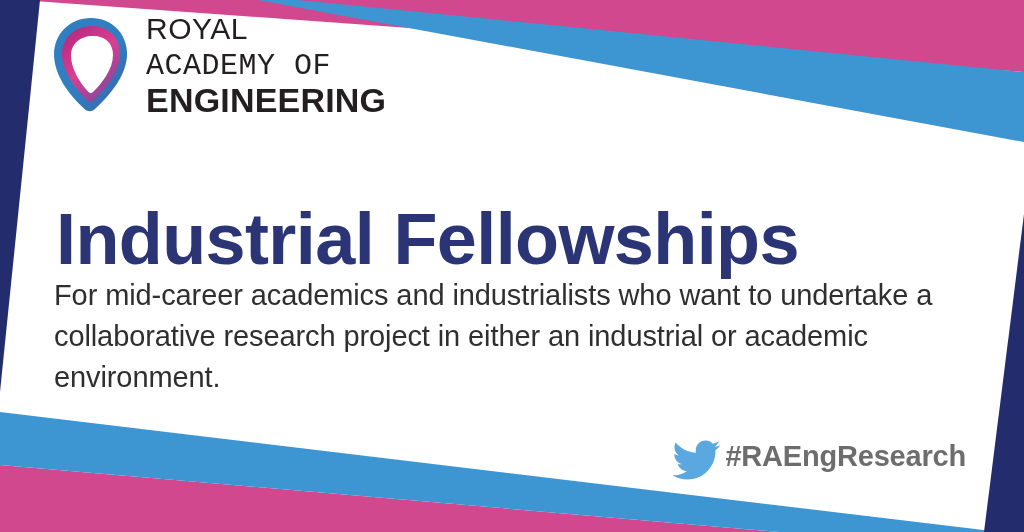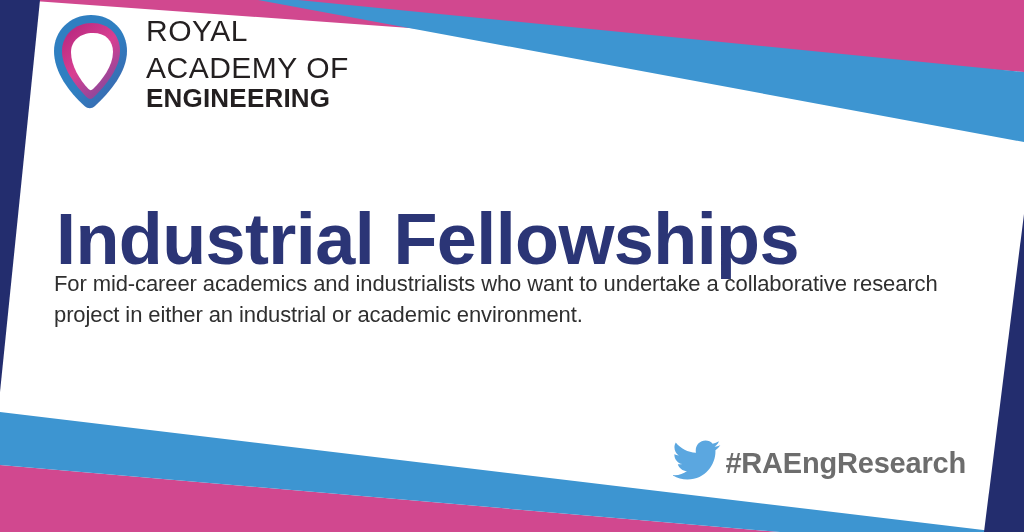--- a/index.html
+++ b/index.html
@@ -51,26 +51,26 @@
     color: #231f20;
     letter-spacing: 0.5px;
   }
   .logo-words .lw1,
   .logo-words .lw2 {
     font-size: 30px;
     font-weight: 400;
     font-family: "Liberation Sans", sans-serif;
   }
   .logo-words .lw3 {
-    font-size: 26px;
+    font-size: 34px;
     font-weight: 700;
     font-family: "Liberation Sans", sans-serif;
     letter-spacing: 0.2px;
   }
-  .logo-words .lw2 { margin-top: 7px; }
+  .logo-words .lw2 { margin-top: 7px; font-family: Liberation Mono, monospace; }
   .logo-words .lw3 { margin-top: 2px; }
 
   
   .headline {
     position: absolute;
     left: 56px;
     top: 154px;
     font-size: 72px;
     font-weight: 700;
     color: #2b3576;
@@ -78,21 +78,21 @@
     line-height: 1.05;
     white-space: nowrap;
   }
 
   
   .body-copy {
     position: absolute;
     left: 54px;
     top: 246px;
     width: 930px;
-    font-size: 22px;
+    font-size: 29px;
     font-weight: 400;
     color: #2f2f2f;
     line-height: 1.42;
     letter-spacing: -0.1px;
   }
 
   
   .deadline {
     position: absolute;
     right: 56px;
@@ -103,21 +103,21 @@
     letter-spacing: -0.1px;
     white-space: nowrap;
   }
 
   
   .twitter-block {
     position: absolute;
     right: 58px;
     top: 440px;
     display: flex;
-    align-items: flex-end;
+    align-items: flex-start;
     gap: 4px;
   }
   .twitter-bird {
     width: 48px;
     height: 40px;
     flex: none;
   }
   .twitter-handle {
     font-size: 29px;
     font-weight: 700;

